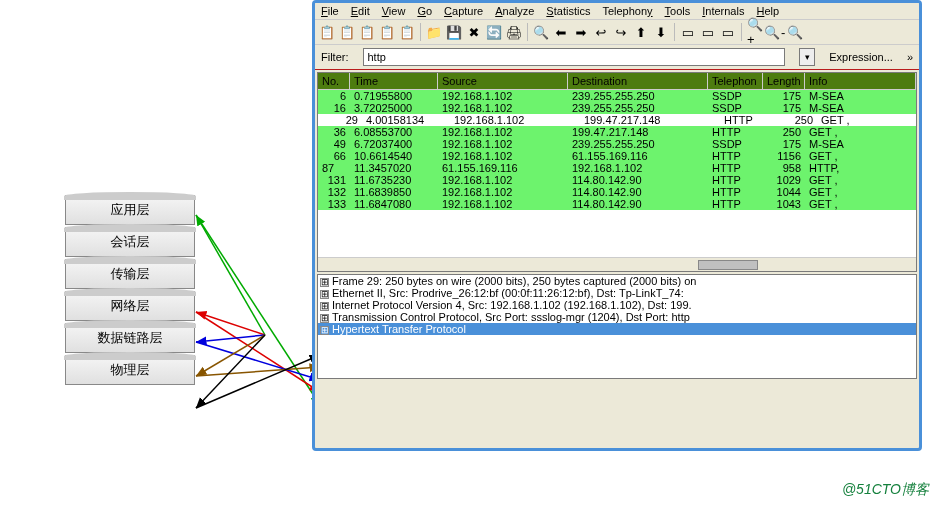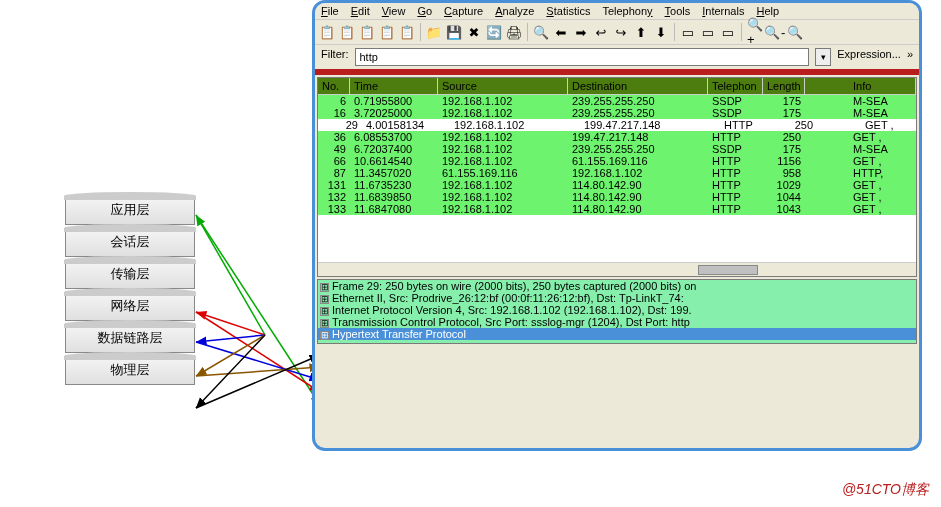--- a/index.html
+++ b/index.html
@@ -5,66 +5,66 @@
 * { margin: 0; padding: 0; box-sizing: border-box; font-family: Tahoma, Arial, sans-serif; }
 body { width: 941px; height: 507px; background: #fff; position: relative; }
 
 
 .osi-stack { position: absolute; left: 65px; top: 195px; }
 .osi-layer { width: 130px; height: 30px; background: linear-gradient(#f5f5f5, #e0e0e0); border: 1px solid #888; text-align: center; line-height: 28px; font-size: 13px; position: relative; margin-bottom: 2px; }
 .osi-layer::before, .osi-layer::after { content: ''; position: absolute; height: 4px; background: #ccc; left: -2px; right: -2px; }
 .osi-layer::before { top: -4px; border-radius: 50% 50% 0 0 / 100% 100% 0 0; }
 
 
-.wireshark { position: absolute; left: 312px; top: 0; width: 610px; height: 451px; border: 3px solid #4a90d9; border-radius: 13px; background: #ece9d8; overflow: hidden; }
+.wireshark { position: absolute; left: 312px; top: 0; width: 610px; height: 451px; border: 3px solid #4a90d9; border-radius: 4px; background: #ece9d8; overflow: hidden; }
 
 
 .menubar { background: #ece9d8; padding: 2px 6px; font-size: 11px; display: flex; gap: 12px; border-bottom: 1px solid #ccc; }
 .menubar span { cursor: pointer; }
 .menubar span u { text-decoration: underline; }
 
 
 .toolbar { display: flex; padding: 3px; gap: 2px; background: #ece9d8; border-bottom: 1px solid #ccc; align-items: center; }
 .tbtn { width: 18px; height: 18px; display: flex; align-items: center; justify-content: center; font-size: 13px; cursor: pointer; border: 1px solid transparent; }
 .sep { width: 1px; height: 18px; background: #bbb; margin: 0 2px; }
 
 
-.filterbar { display: flex; align-items: flex-start; padding: 3px 6px; gap: 6px; background: #ece9d8; border-bottom: 6px solid #b91c1c; font-size: 11px; }
+.filterbar { display: flex; align-items: center; padding: 3px 6px; gap: 14px; background: #ece9d8; border-bottom: 1px solid #b91c1c; font-size: 11px; }
 .filter-input { flex: 1; padding: 2px 4px; font-size: 11px; border: 1px solid #7a7a7a; background: #fff; }
 .filter-dd { width: 16px; height: 18px; border: 1px solid #7a7a7a; background: #eee; text-align: center; font-size: 9px; line-height: 16px; }
 
 
 .packet-list { background: #fff; border: 1px solid #7a7a7a; margin: 2px; height: 200px; overflow: hidden; position: relative; }
 .pl-header { display: flex; background: #4d7c0f; font-size: 11px; border-bottom: 1px solid #ccc; }
 .pl-header div { padding: 2px 4px; border-right: 1px solid #ccc; }
 .col-no { width: 32px; }
 .col-time { width: 88px; }
 .col-src { width: 130px; }
 .col-dst { width: 140px; }
 .col-proto { width: 55px; }
 .col-len { width: 42px; text-align: right; }
-.col-info { flex: 1; margin-left: 44px; }
+.col-info { flex: 1; }
 .pl-body { font-family: 'Courier New', monospace; font-size: 11px; }
 .pl-row { display: flex; background: #6df36d; white-space: nowrap; }
 .pl-row.sel { background: #fff; padding-left: 12px; }
 .pl-row div { padding: 0 4px; overflow: hidden; }
 .scrollbar { position: absolute; bottom: 0; left: 0; right: 0; height: 14px; background: #ece9d8; border-top: 1px solid #ccc; display: flex; align-items: center; }
 .scroll-thumb { position: absolute; left: 380px; width: 60px; height: 10px; background: #c0c0c0; border: 1px solid #888; top: 2px; }
 
 
-.packet-details { background: #86efac; border: 1px solid #7a7a7a; margin: 2px; height: 65px; font-family: 'Courier New', monospace; font-size: 11px; overflow: hidden; }
+.packet-details { background: #ffffff; border: 1px solid #7a7a7a; margin: 2px; height: 105px; font-family: 'Courier New', monospace; font-size: 11px; overflow: hidden; }
 .pd-line { padding: 0 2px; white-space: nowrap; }
 .pd-expand { display: inline-block; width: 9px; height: 9px; border: 1px solid #888; text-align: center; line-height: 7px; font-size: 9px; margin-right: 3px; }
 .pd-line.sel { background: #4a90d9; color: #fff; }
 
 
 .arrows { position: absolute; left: 0; top: 0; width: 941px; height: 451px; pointer-events: none; }
 
 
-.watermark { position: absolute; right: 12px; bottom: 8px; color: #b91c1c; font-size: 14px; font-style: italic; }
+.watermark { position: absolute; right: 12px; bottom: 8px; color: #15803d; font-size: 14px; font-style: italic; }
 </style>
 </head>
 <body>
 
 <div class="osi-stack">
   <div class="osi-layer">应用层</div>
   <div class="osi-layer">会话层</div>
   <div class="osi-layer">传输层</div>
   <div class="osi-layer">网络层</div>
   <div class="osi-layer">数据链路层</div>
@@ -214,21 +214,21 @@
         <div class="pl-row ">
           <div class="col-no" style="text-align:right">66</div>
           <div class="col-time">10.6614540</div>
           <div class="col-src">192.168.1.102</div>
           <div class="col-dst">61.155.169.116</div>
           <div class="col-proto">HTTP</div>
           <div class="col-len">1156</div>
           <div class="col-info">GET ,</div>
         </div>
         <div class="pl-row ">
-          <div class="col-no" style="text-align:right">87</div>
+          <div class="col-no" style="text-align:left">87</div>
           <div class="col-time">11.3457020</div>
           <div class="col-src">61.155.169.116</div>
           <div class="col-dst">192.168.1.102</div>
           <div class="col-proto">HTTP</div>
           <div class="col-len">958</div>
           <div class="col-info">HTTP,</div>
         </div>
         <div class="pl-row ">
           <div class="col-no" style="text-align:right">131</div>
           <div class="col-time">11.6735230</div>

